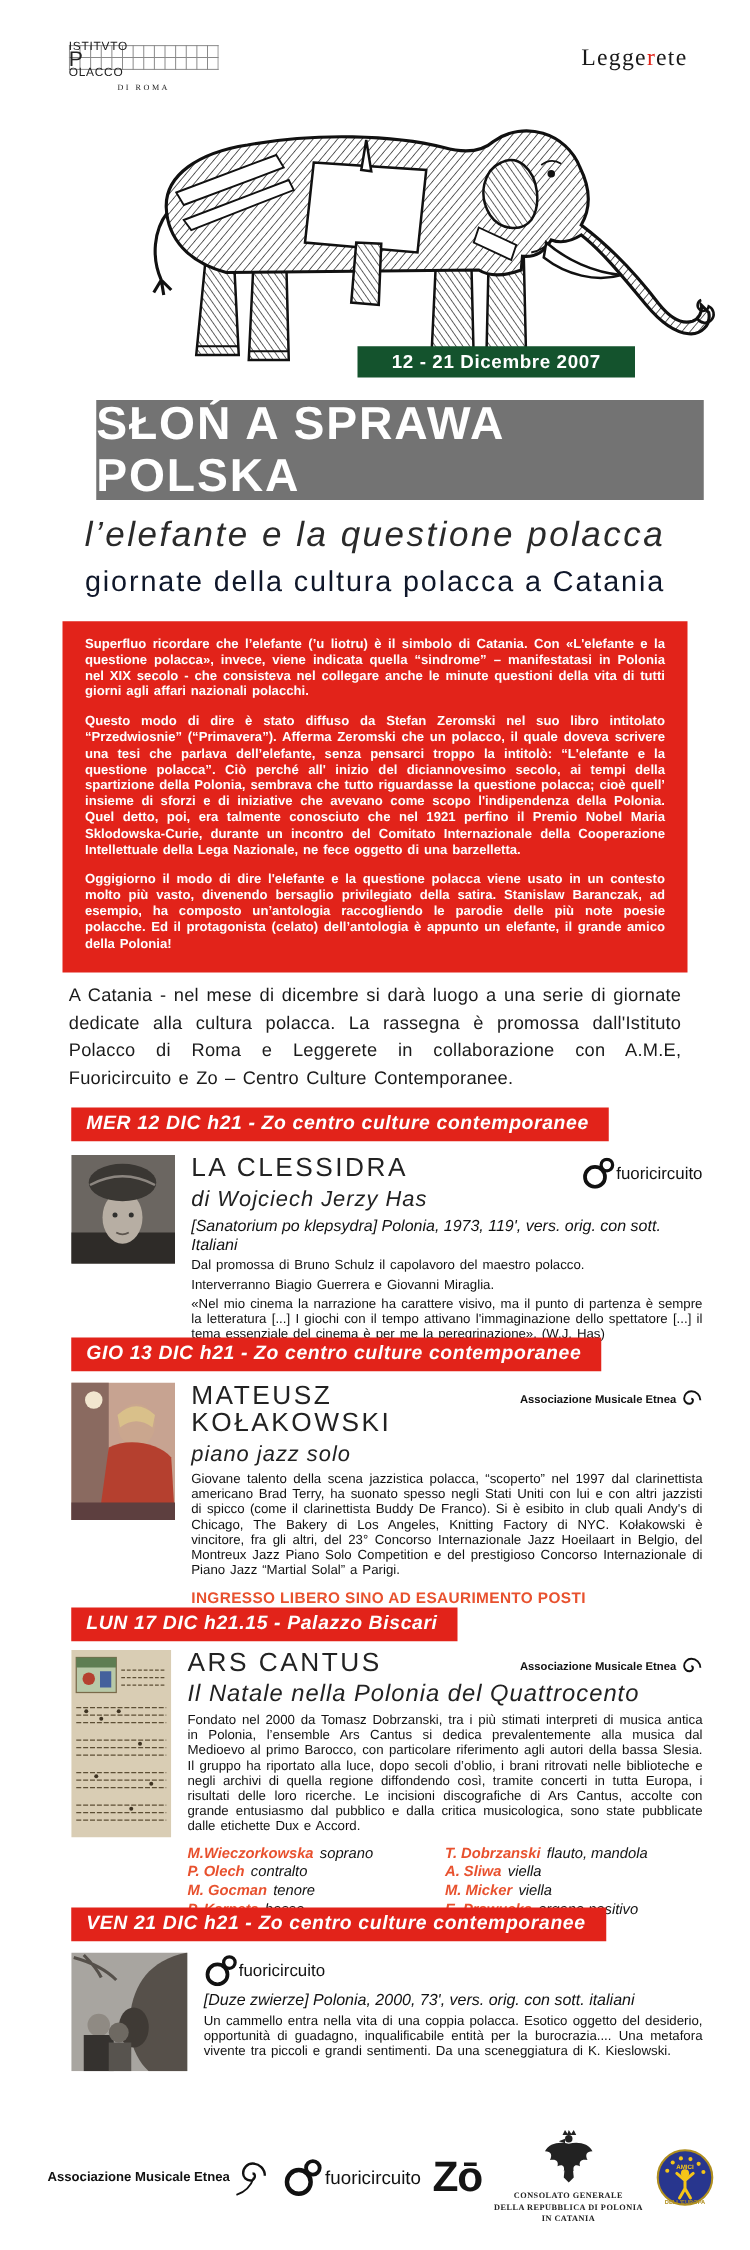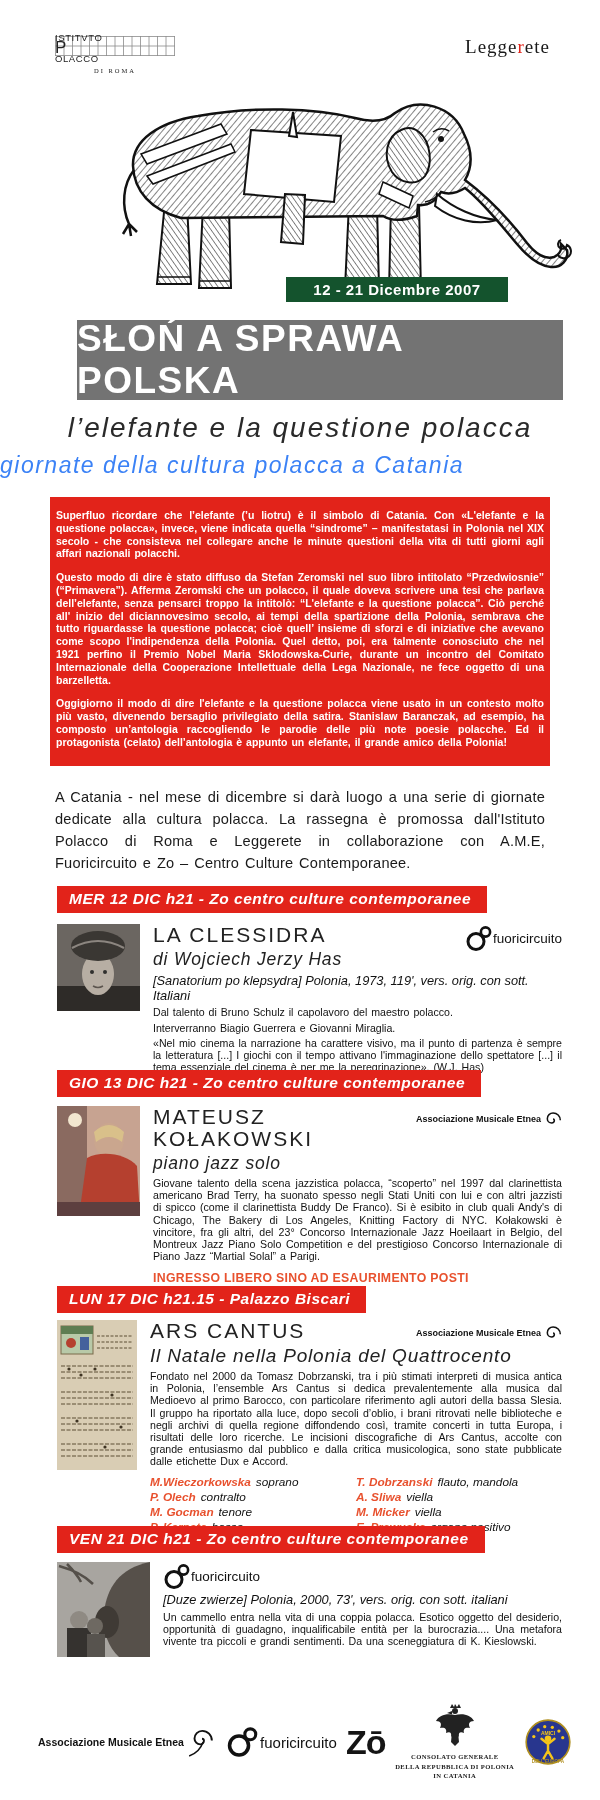--- a/index.html
+++ b/index.html
@@ -23,26 +23,26 @@
   
   .elephant{position:absolute;top:92px;left:103px;width:487px;height:212px;z-index:1;}
   .date-banner{position:absolute;top:277px;left:286px;width:222px;height:25px;background:#14532d;
                color:#fff;font-weight:bold;font-size:15px;display:flex;align-items:center;
                justify-content:center;letter-spacing:.5px;z-index:2;}
   .main-title{position:absolute;top:320px;left:57px;width:486px;height:80px;background:#737373;
               color:#fff;display:flex;align-items:center;justify-content:center;
               font-size:37px;font-weight:bold;letter-spacing:1.5px;z-index:2;margin-left:20px;}
   .subtitle1{position:absolute;top:412px;left:0;width:100%;text-align:center;font-style:italic;
              font-size:28px;letter-spacing:2px;color:#2a2a2a;}
-  .subtitle2{position:absolute;top:452px;left:0;width:100%;text-align:left;font-style:italic;
-             font-size:23px;letter-spacing:1.5px;color:#3b82f6;}
+  .subtitle2{position:absolute;top:452px;left:0;width:100%;text-align:center;
+             font-size:23px;letter-spacing:1.5px;color:#0f172a;}
 
   
   .manifesto{position:absolute;top:497px;left:50px;width:500px;background:#e2231a;
-             box-sizing:border-box;padding:12px 6px 6px;z-index:2;}
+             box-sizing:border-box;padding:12px 18px 6px;z-index:2;}
   .manifesto p{margin:0 0 11px;color:#fff;font-weight:bold;font-size:10.5px;line-height:1.22;
                text-align:justify;word-spacing:1px;}
 
   .intro{position:absolute;top:787px;left:55px;width:490px;font-size:14.6px;line-height:1.5;
          text-align:justify;color:#1a1a1a;letter-spacing:.2px;word-spacing:1.5px;}
 
   
   .event-bar{position:absolute;left:57px;background:#e2231a;color:#fff;font-style:italic;
              font-weight:bold;font-size:15.5px;padding:4px 16px 5px 12px;letter-spacing:.5px;}
   .event-content{position:absolute;left:57px;width:505px;display:flex;gap:13px;align-items:flex-start;}
@@ -178,21 +178,21 @@
         </div>
         <div class="fc-logo">
           <svg width="27" height="25" viewBox="0 0 27 25">
             <circle cx="11" cy="15.5" r="8" fill="none" stroke="#111" stroke-width="3"></circle>
             <circle cx="20.5" cy="6" r="4.6" fill="none" stroke="#111" stroke-width="2.6"></circle>
           </svg>
           <span>fuoricircuito</span>
         </div>
       </div>
       <div class="event-info">[Sanatorium po klepsydra] Polonia, 1973, 119', vers. orig. con sott. Italiani</div>
-      <p class="event-body">Dal talento di Bruno Schulz il capolavoro del maestro polacco.</p>
+      <p class="event-body">Dal promossa di Bruno Schulz il capolavoro del maestro polacco.</p>
       <p class="event-body">Interverranno Biagio Guerrera e Giovanni Miraglia.</p>
       <p class="event-body">«Nel mio cinema la narrazione ha carattere visivo, ma il punto di partenza è sempre la letteratura [...] I giochi con il tempo attivano l'immaginazione dello spettatore [...] il tema essenziale del cinema è per me la peregrinazione». (W.J. Has)</p>
     </div>
   </div>
 
   <div class="event-bar" style="top:1070px">GIO 13 DIC h21 - Zo centro culture contemporanee</div>
   <div class="event-content" style="top:1106px">
     <svg class="thumb" width="83" height="110" viewBox="0 0 83 110">
       <rect width="83" height="110" fill="#c7a391"></rect>
       <rect width="30" height="110" fill="#8a6a60"></rect>

